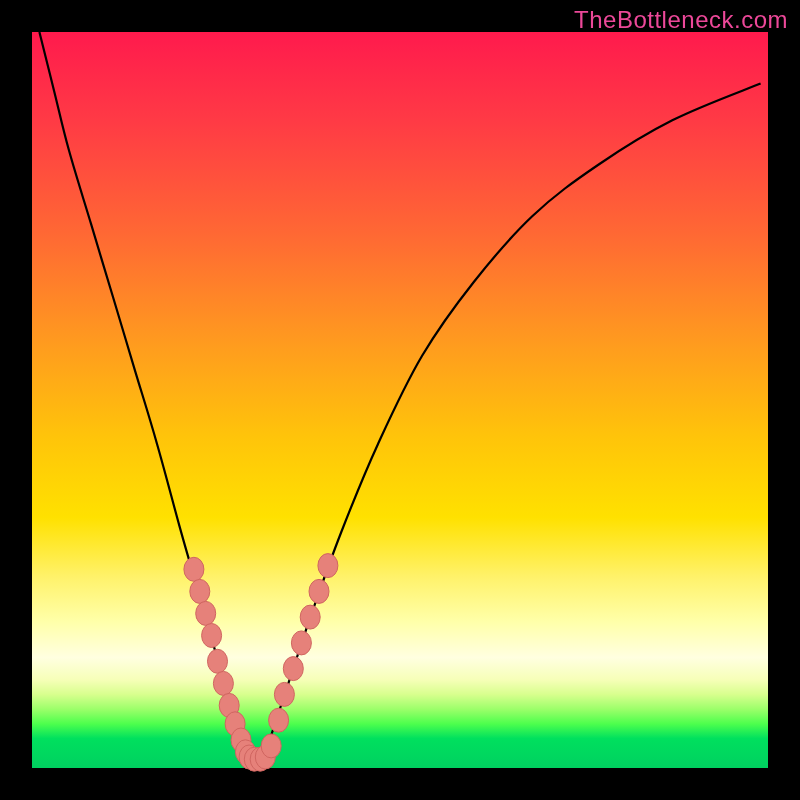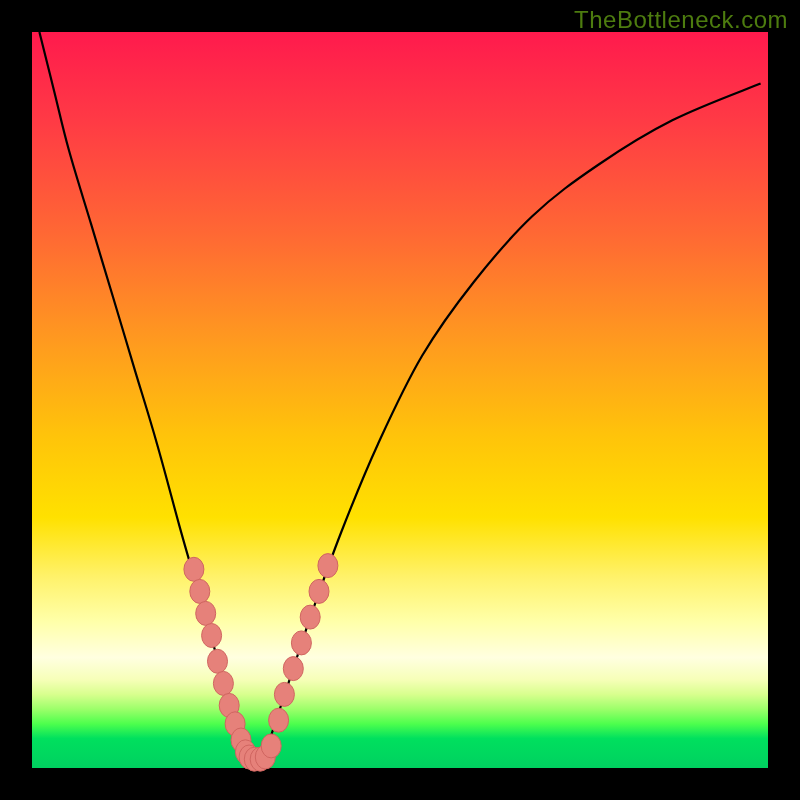--- a/index.html
+++ b/index.html
@@ -42,21 +42,21 @@
       #9cff6a 92%,
       #4dff4d 94%,
       #00e05e 96%,
       #00d060 100%
     );
   }
   .watermark {
     position: absolute;
     top: 6px;
     right: 12px;
-    color: #4d7c0f;
+    color: #ec4899;
     font-size: 24px;
     font-weight: 500;
     letter-spacing: 0.5px;
     user-select: none;
   }
   svg.curve {
     position: absolute;
     left: 0;
     top: 0;
     width: 736px;

